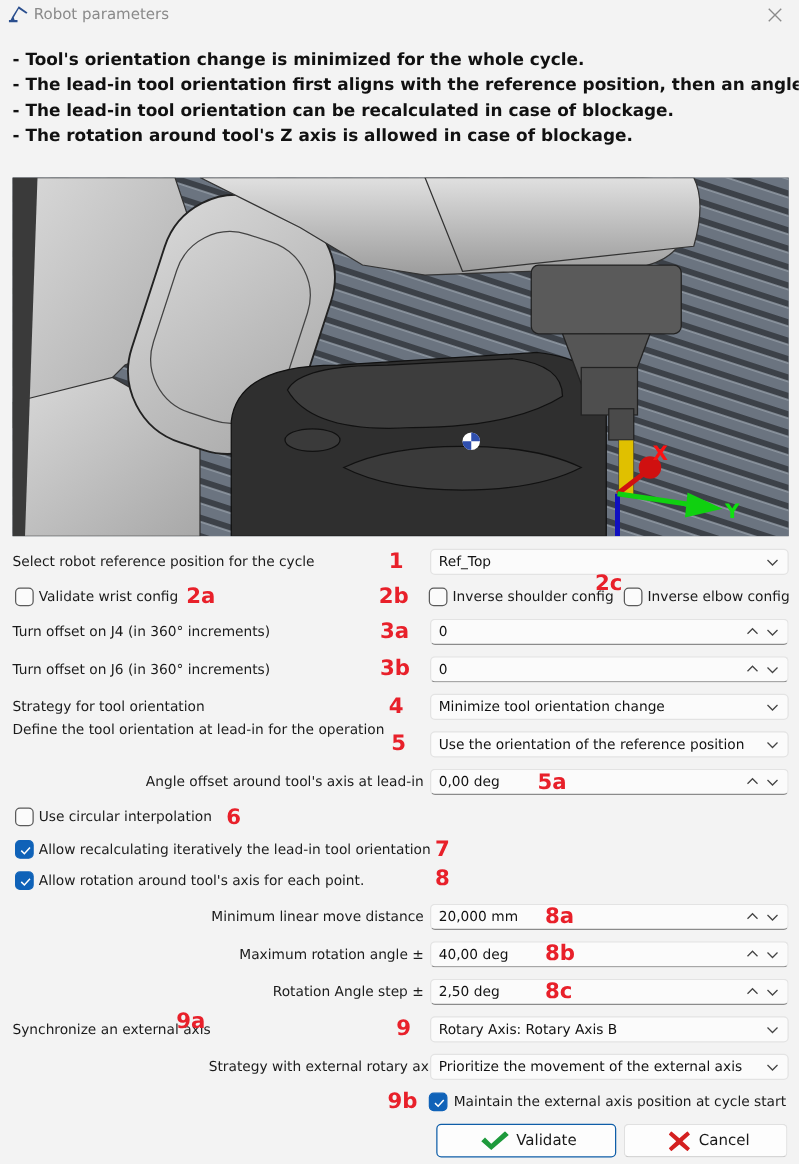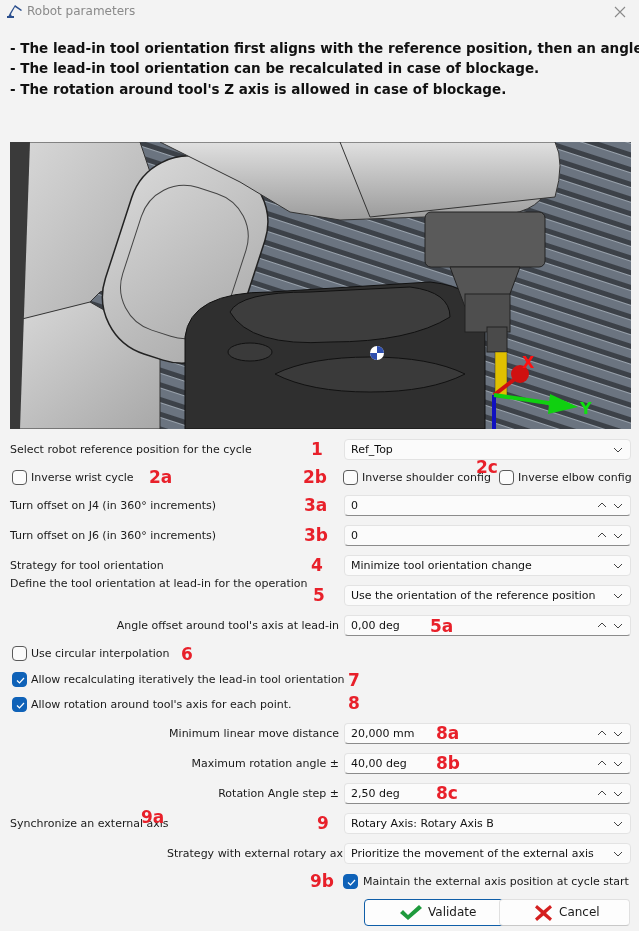--- a/index.html
+++ b/index.html
@@ -44,21 +44,21 @@
   .field .chev { position: absolute; right: 6px; top: 0px; width: 12px; height: 19px; }
   .field .up { position: absolute; right: 22px; top: 0px; width: 12px; height: 19px; }
 
   
   .cb { position: absolute; width: 15px; height: 15px; border: 1px solid #5a5a5a; border-radius: 4px; background: #fbfbfb; cursor: pointer; }
   .cb.on { background: #0f62b8; border-color: #0f62b8; }
   .cb.on svg { position: absolute; left: 2px; top: 2px; }
 
   
   .btn { position: absolute; top: 899px; height: 27px; border-radius: 4px; background: #fdfdfd; font-size: 12px; line-height: 25px; cursor: pointer; }
-  .btn-validate { left: 364px; width: 144px; border: 1px solid #0f5ea8; }
+  .btn-validate { left: 349px; width: 144px; border: 1px solid #0f5ea8; }
   .btn-cancel { left: 499px; width: 131px; border: 1px solid #e0e0e0; border-bottom-color: #c8c8c8; }
   .btn .bicon { position: absolute; top: 5px; }
   .btn .btxt { position: absolute; top: 0; }
 </style>
 </head>
 <body>
 
 <div class="abs titlebar">
   <svg class="abs title-icon" viewBox="0 0 16 14">
     <path d="M1 13 L5 13 L4 10 L8 3 L14 7 L15 6 L8 1 L3 9 Z" fill="#2b4f8e"></path>
@@ -66,20 +66,21 @@
   </svg>
   <span class="abs title-text">Robot parameters</span>
   <div class="abs close-btn">
     <svg width="12" height="12" viewBox="0 0 12 12" style="margin-top:4px">
       <path d="M1 1 L11 11 M11 1 L1 11" stroke="#8a8a8a" stroke-width="1.1"></path>
     </svg>
   </div>
 </div>
 
 <div class="abs desc">
+  <div>- Tool's orientation change is minimized for the whole cycle.</div>
   <div>- The lead-in tool orientation first aligns with the reference position, then an angle offset</div>
   <div>- The lead-in tool orientation can be recalculated in case of blockage.</div>
   <div>- The rotation around tool's Z axis is allowed in case of blockage.</div>
 </div>
 
 <div class="abs preview">
   <svg width="621" height="287" viewBox="0 0 621 287">
     <defs>
       <pattern id="stripes" width="14" height="14" patternUnits="userSpaceOnUse" patternTransform="rotate(18)">
         <rect width="14" height="14" fill="#6b7480"></rect>
@@ -135,21 +136,21 @@
 <span class="abs lbl" style="left:10px;top:443px">Select robot reference position for the cycle</span>
 <span class="abs mark" style="left:311px;top:440px">1</span>
 <div class="field" style="top:439px">
   <span>Ref_Top</span>
   <svg class="chev" viewBox="0 0 12 19">
       <path d="M2 8 L6 12 L10 8" stroke="#444" fill="none" stroke-width="1"></path>
     </svg>
 </div>
 
 <div class="cb" style="left:12px;top:470px"></div>
-<span class="abs lbl" style="left:31px;top:471px">Inverse wrist cycle</span>
+<span class="abs lbl" style="left:31px;top:471px">Validate wrist config</span>
 <span class="abs mark" style="left:149px;top:468px">2a</span>
 <span class="abs mark" style="left:303px;top:468px">2b</span>
 <div class="cb" style="left:343px;top:470px"></div>
 <span class="abs lbl" style="left:362px;top:471px">Inverse shoulder config</span>
 <span class="abs mark" style="left:476px;top:458px">2c</span>
 <div class="cb" style="left:499px;top:470px"></div>
 <span class="abs lbl" style="left:518px;top:471px">Inverse elbow config</span>
 
 <span class="abs lbl" style="left:10px;top:499px">Turn offset on J4 (in 360° increments)</span>
 <span class="abs mark" style="left:304px;top:496px">3a</span>

